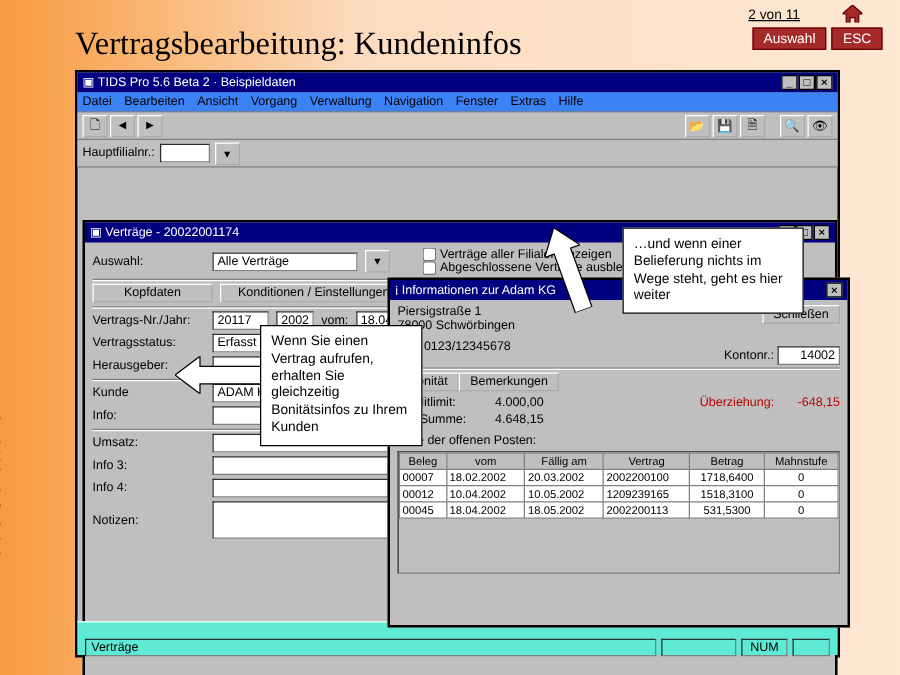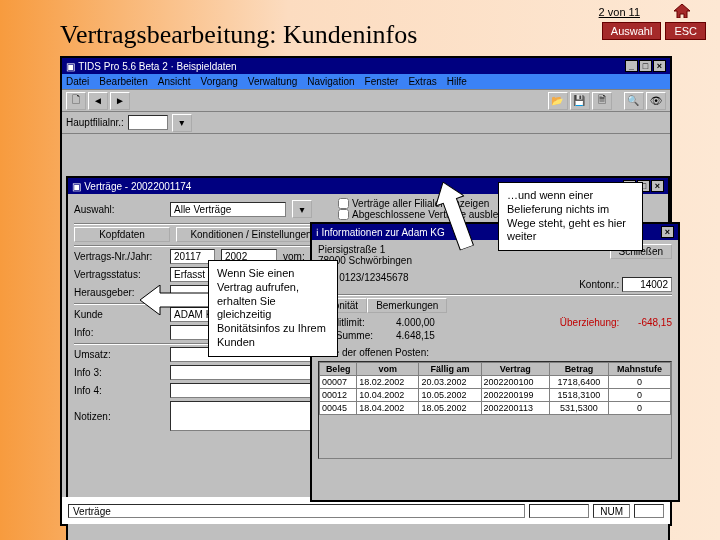--- a/index.html
+++ b/index.html
@@ -32,30 +32,30 @@
   .cb { display:flex; align-items:center; gap:3px; font-size:10px;}
   .cb input{ width:11px; height:11px; }
   hr.sep { border:none; border-top:1px solid #808080; border-bottom:1px solid #fff; margin:2px 0;}
   
   .popup { position:absolute; left:310px; top:222px; width:370px; height:280px; background:#bfbfbf; border:2px solid #000; font-size:10px;}
   .popup .body { padding:4px 6px; }
   .popup .pair { display:flex; gap:8px; margin-bottom:2px;}
   .popup .pair .k { width:70px; }
   .popup table { border-collapse:collapse; width:100%; font-size:9px; background:#fff; }
   .popup th, .popup td { border:1px solid #808080; padding:1px 2px; text-align:center; }
-  .popup th { background:#bfbfbf; text-align:center; font-weight:bold;margin-left:12px;}
+  .popup th { background:#bfbfbf; text-align:center; font-weight:normal;margin-left:12px;}
   .popup td.l { text-align:left; }
   .red { color:#c00000; }
   
   .callout { position:absolute; background:#fff; border:1px solid #000; padding:6px 8px; font-size:11px; line-height:1.25; z-index:50; }
   .callout.c1 { left:208px; top:260px; width:130px; }
   .callout.c2 { left:498px; top:182px; width:145px; }
   .arrow-left { position:absolute; left:140px; top:285px; width:70px; height:30px; z-index:49;}
   .arrow-right { position:absolute; left:496px; top:240px; width:70px; height:30px; z-index:49;}
-  .status-bar { position:absolute; bottom:0; left:0; right:0; height:18px; background:#ffffff; border-top:1px solid #fff; display:flex; align-items:center; font-size:10px; padding:13px 6px;}
+  .status-bar { position:absolute; bottom:0; left:0; right:0; height:18px; background:#5eead4; border-top:1px solid #fff; display:flex; font-size:10px; padding:13px 6px;}
   .status-bar .cell { border:1px inset #808080; padding:0 6px; margin-left:4px; height:14px; display:flex; align-items:center;}
   .status-bar .grow { flex:1; border:1px inset #808080; height:14px; padding:0 4px; display:flex; align-items:center;}
   .tablewrap { border:1px inset #808080; height:98px; overflow:auto; margin-top:3px;}
 </style>
 </head>
 <body>
 
 <div class="counter">2 von 11</div>
 <svg class="home-icon" viewBox="0 0 16 14">
     <path d="M8 0 L0 7 H3 V14 H6 V10 H10 V14 H13 V7 H16 Z" fill="#a52a2a" stroke="#600"></path>
@@ -140,21 +140,21 @@
       <div class="row">
         <button class="btn-raised" style="width:96px">Kopfdaten</button>
         <button class="btn-raised" style="width:150px">Konditionen / Einstellungen</button>
         <button class="btn-raised" style="width:90px">Anschrift</button>
         <button class="btn-raised" style="width:60px">Foto</button>
       </div>
       <hr class="sep">
       <div class="row">
         <label>Vertrags-Nr./Jahr:</label>
         <span class="field-inset" style="width:45px">20117</span>
-        <span class="field-inset" style="width:56px">2002</span>
+        <span class="field-inset" style="width:30px">2002</span>
         <span>vom:</span>
         <span class="field-inset" style="width:70px">18.04.2002</span>
         <button class="btn-raised" style="margin-left:30px;width:100px">Lieferungen</button>
       </div>
       <div class="row">
         <label>Vertragsstatus:</label>
         <span class="field-inset" style="width:70px">Erfasst</span>
       </div>
       <div class="row">
         <label>Herausgeber:</label>
@@ -255,21 +255,21 @@
               <td class="l">18.02.2002</td>
               <td class="l">20.03.2002</td>
               <td class="l">2002200100</td>
               <td>1718,6400</td>
               <td>0</td>
             </tr>
             <tr>
               <td class="l">00012</td>
               <td class="l">10.04.2002</td>
               <td class="l">10.05.2002</td>
-              <td class="l">2002200199</td>
+              <td class="l">1209239165</td>
               <td>1518,3100</td>
               <td>0</td>
             </tr>
             <tr>
               <td class="l">00045</td>
               <td class="l">18.04.2002</td>
               <td class="l">18.05.2002</td>
               <td class="l">2002200113</td>
               <td>531,5300</td>
               <td>0</td>

